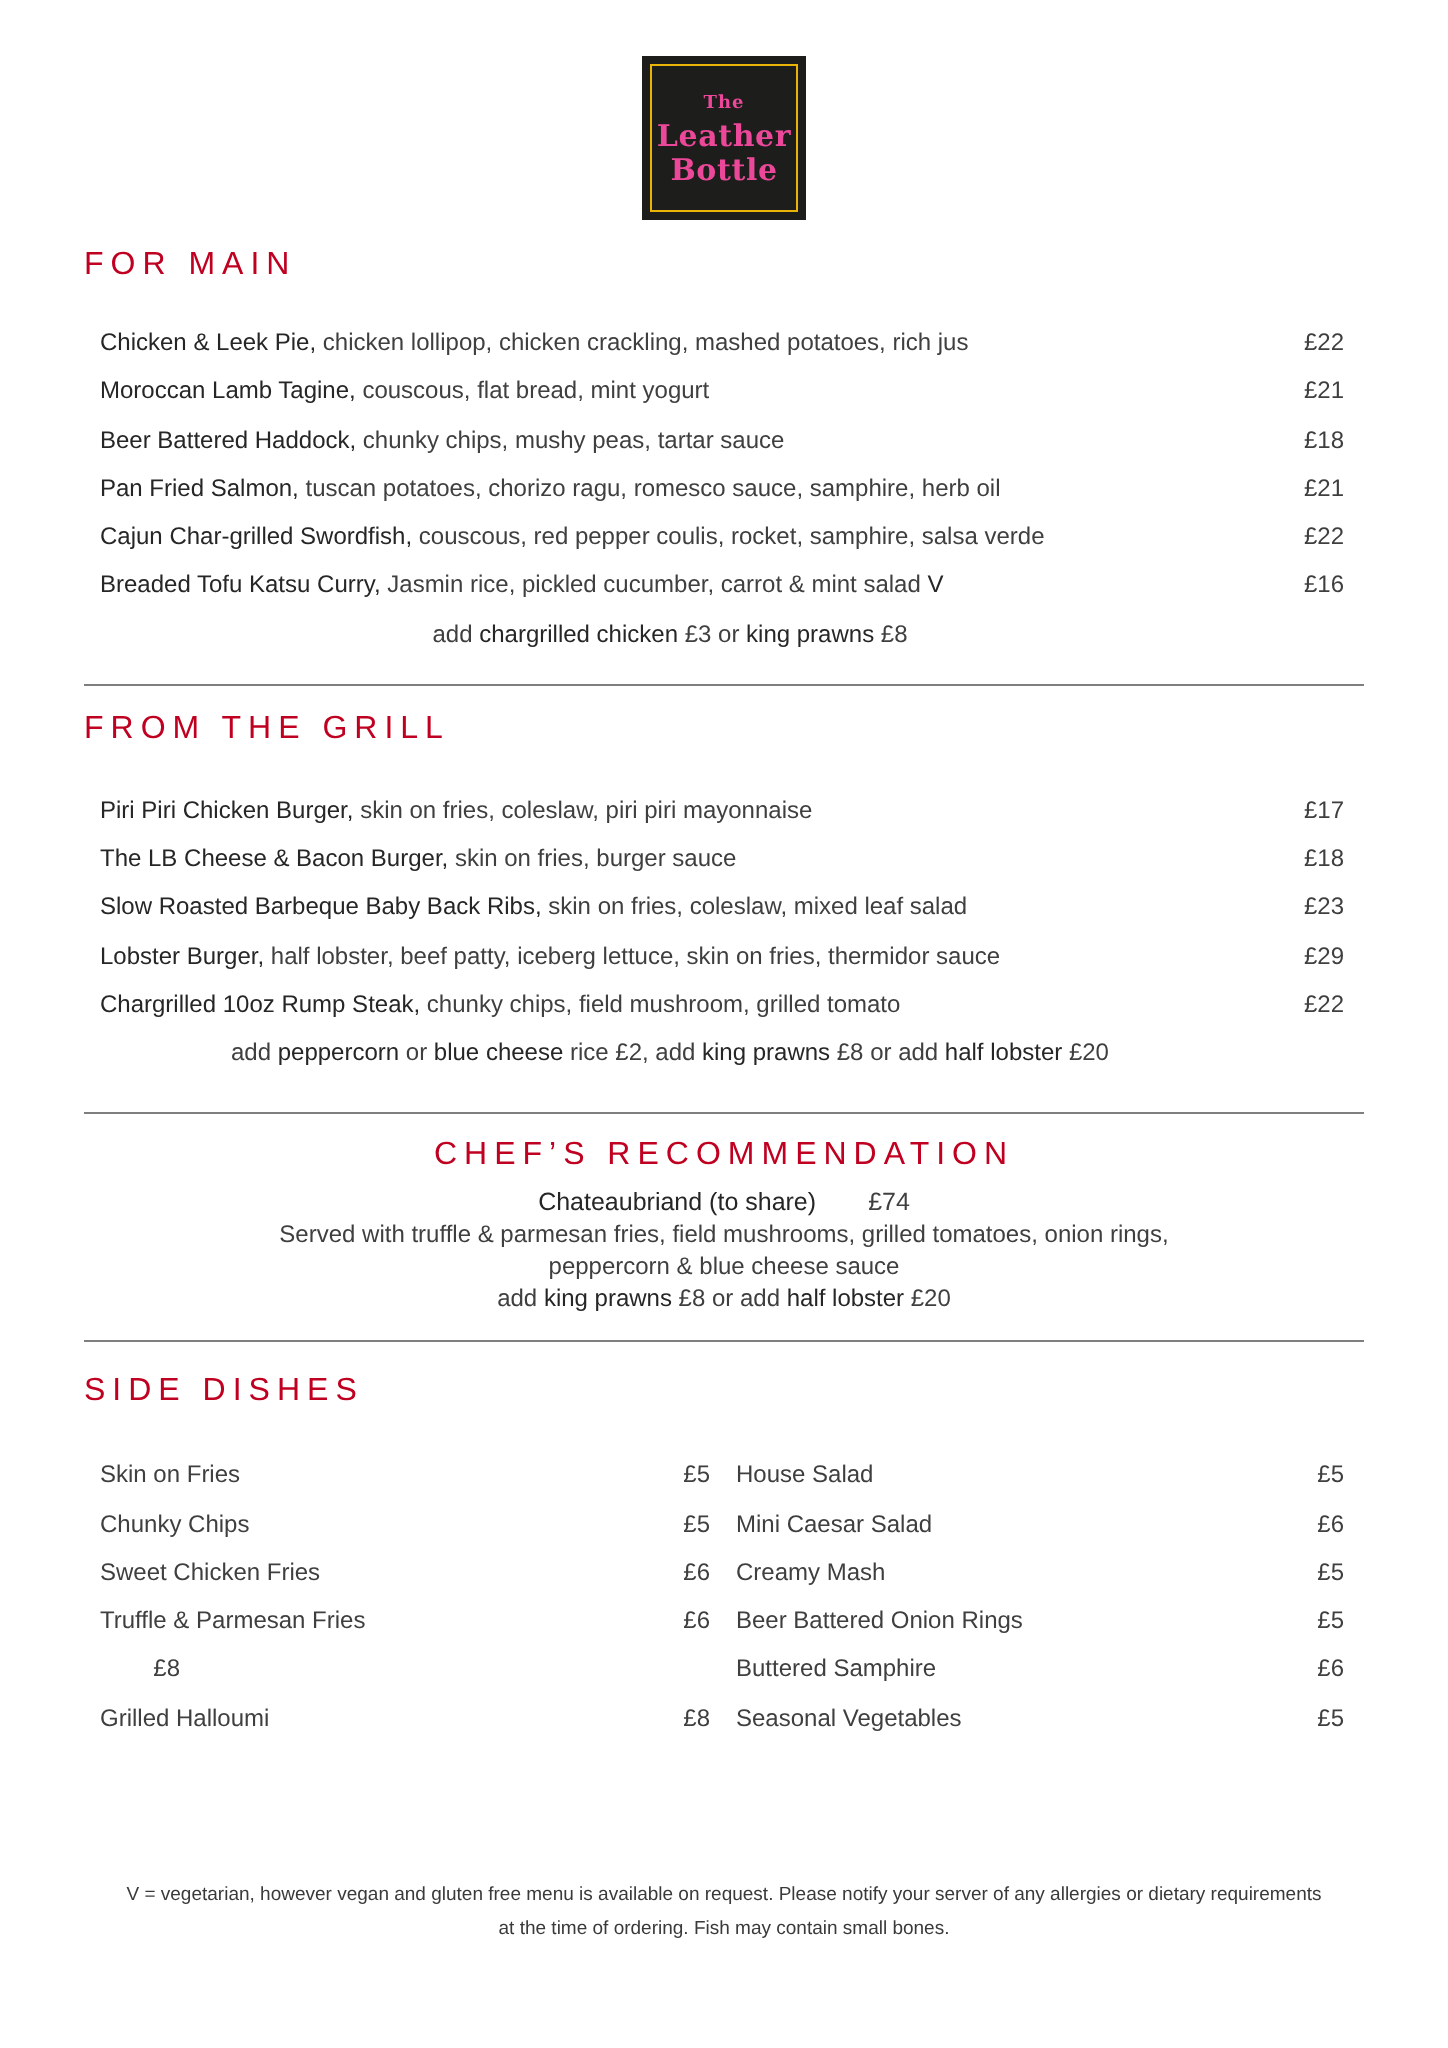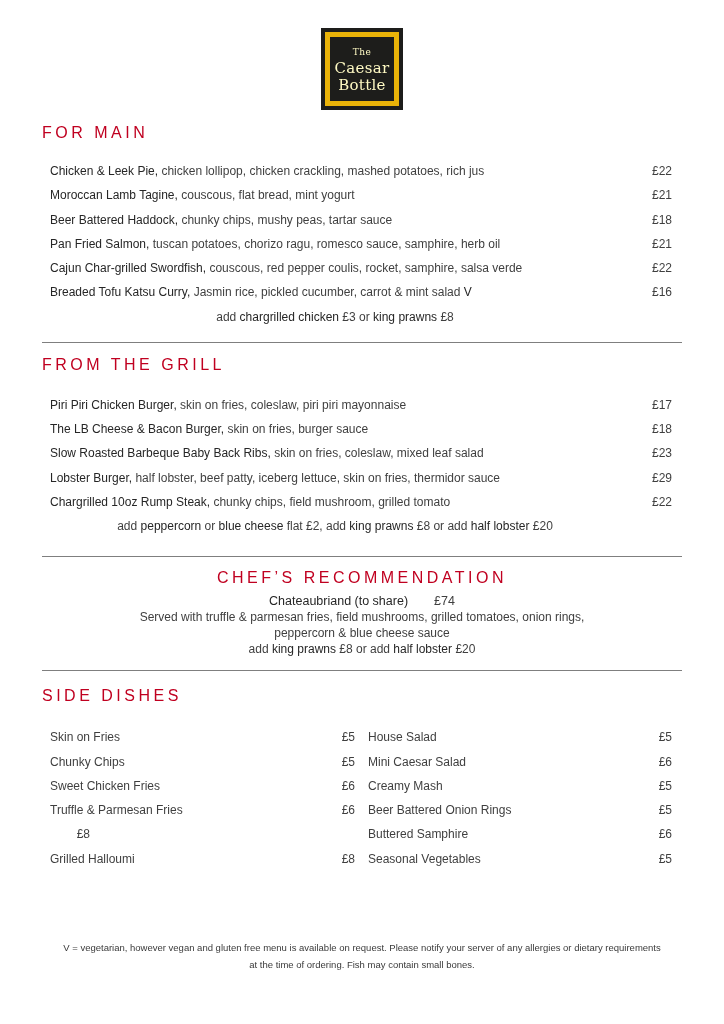--- a/index.html
+++ b/index.html
@@ -11,23 +11,23 @@
     color:var(--body); position:relative;
   }
   .b { font-weight:normal; color:var(--ink); }
 
   
   .logo-box {
     width:82px; height:82px; background:#1d1d1b;
     margin:28px auto 0 auto; padding:4px;
   }
   .logo-inner {
-    width:100%; height:100%; border:5px solid #eab308;
+    width:100%; height:100%; border:1px solid #eab308;
     display:flex; flex-direction:column; align-items:center; justify-content:center;
-    color:#fef9c3; font-family:"DejaVu Serif", serif; font-weight:normal;
+    color:#ec4899; font-family:"DejaVu Serif", serif; font-weight:bold;
     padding-top:2px;
   }
   .logo-the { font-size:9px; letter-spacing:.5px; margin-bottom:3px; }
   .logo-word { font-size:15px; line-height:17px; letter-spacing:.3px; }
 
   .page { padding:0 42px; }
 
   .section-title {
     color:var(--accent); font-size:16px; line-height:18px;
     letter-spacing:3.5px; font-weight:400;
@@ -81,21 +81,21 @@
     margin-top:63px; text-align:center;
     font-size:9.5px; line-height:17px; color:#3a3a3a;
   }
 </style>
 </head>
 <body>
 
 <div class="logo-box">
   <div class="logo-inner">
     <div class="logo-the">The</div>
-    <div class="logo-word">Caesar</div>
+    <div class="logo-word">Leather</div>
     <div class="logo-word">Bottle</div>
   </div>
 </div>
 
 <div class="page">
 
   <div class="section-title t-main">FOR MAIN</div>
 
   <div class="items items-main">
     <div class="mi">
@@ -146,21 +146,21 @@
     <div class="mi">
       <div class="mi-text"><span class="b">Lobster Burger,</span> <span>half lobster, beef patty, iceberg lettuce, skin on fries, thermidor sauce</span></div>
       <div class="mi-price">£29</div>
     </div>
     <div class="mi">
       <div class="mi-text"><span class="b">Chargrilled 10oz Rump Steak,</span> <span>chunky chips, field mushroom, grilled tomato</span></div>
       <div class="mi-price">£22</div>
     </div>
   </div>
 
-  <div class="note"><span>add </span><span class="b">peppercorn</span><span> or </span><span class="b">blue cheese</span><span> flat £2, add </span><span class="b">king prawns</span><span> £8 or add </span><span class="b">half lobster</span><span> £20</span></div>
+  <div class="note"><span>add </span><span class="b">peppercorn</span><span> or </span><span class="b">blue cheese</span><span> rice £2, add </span><span class="b">king prawns</span><span> £8 or add </span><span class="b">half lobster</span><span> £20</span></div>
 
   <hr class="rule rule2">
 
   <div class="chef">
     <div class="chef-title section-title">CHEF’S RECOMMENDATION</div>
     <div class="chef-dish"><span class="b">Chateaubriand (to share)</span><span class="chef-price">£74</span></div>
     <div class="chef-desc">Served with truffle &amp; parmesan fries, field mushrooms, grilled tomatoes, onion rings,</div>
     <div class="chef-desc">peppercorn &amp; blue cheese sauce</div>
     <div class="chef-note"><span>add </span><span class="b">king prawns</span><span> £8 or add </span><span class="b">half lobster</span><span> £20</span></div>
   </div>

